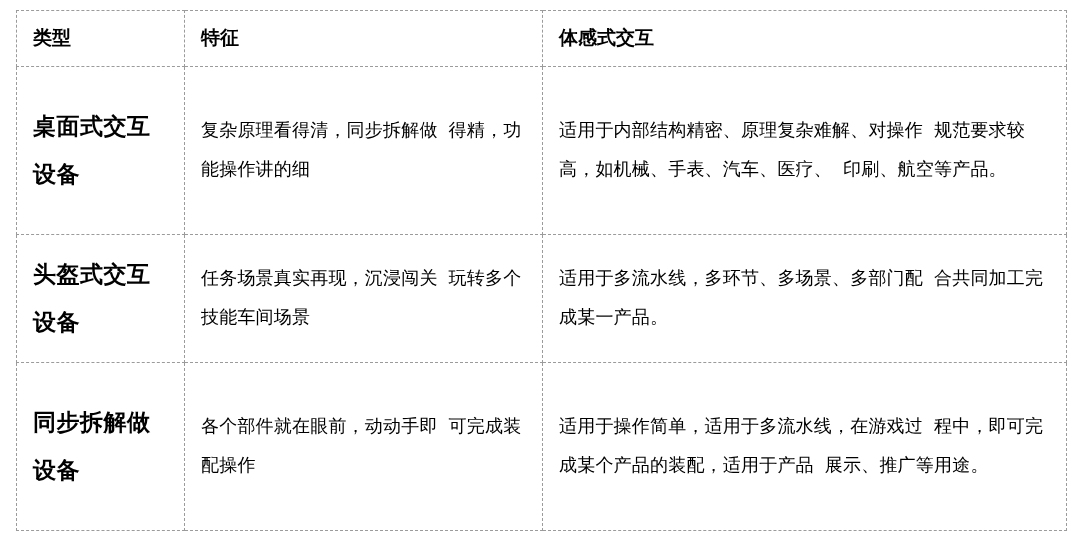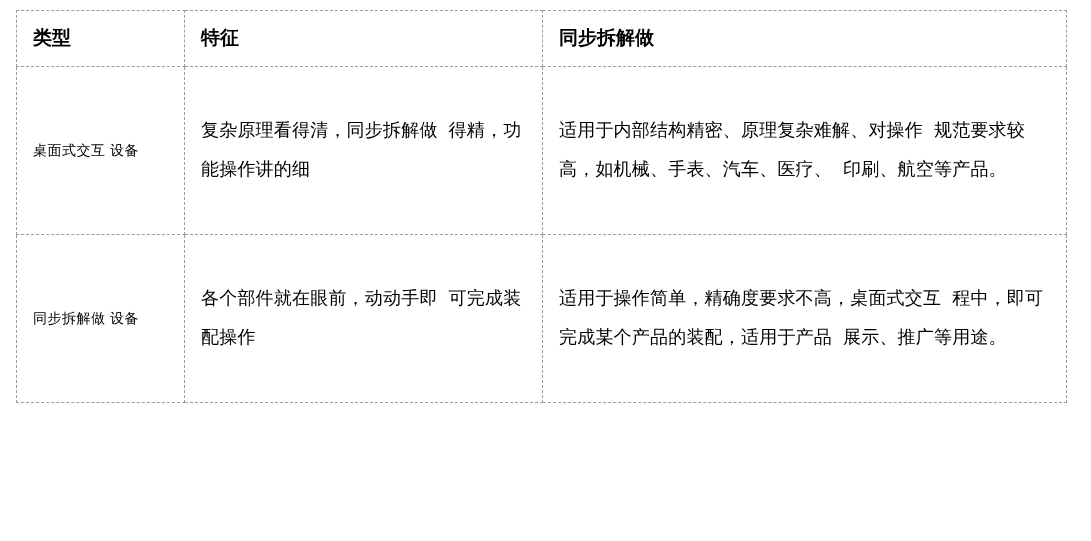--- a/index.html
+++ b/index.html
@@ -40,22 +40,22 @@
   table.spec-table thead th {
     font-weight: bold;
     font-size: 19px;
     line-height: 1.4;
     text-align: left;
     height: 56px;
     padding-top: 8px;
     padding-bottom: 8px;
   }
   td.type-cell {
-    font-weight: normal;
-    font-size: 14px;
+    font-weight: bold;
+    font-size: 23px;
     line-height: 2.05;
     letter-spacing: 0.5px;
   }
   td.feature-cell,
   td.apply-cell {
     font-size: 18px;
     line-height: 2.15;
     letter-spacing: 0.2px;
     font-family: Liberation Mono, monospace;
   }
@@ -70,37 +70,45 @@
   <table class="spec-table">
     <colgroup>
       <col class="c1">
       <col class="c2">
       <col class="c3">
     </colgroup>
     <thead>
       <tr>
         <th>类型</th>
         <th>特征</th>
-        <th>同步拆解做</th>
+        <th>体感式交互</th>
       </tr>
     </thead>
     <tbody>
       <tr class="row-1">
         <td class="type-cell">桌面式交互
 设备</td>
         <td class="feature-cell">复杂原理看得清，同步拆解做
 得精，功能操作讲的细</td>
         <td class="apply-cell">适用于内部结构精密、原理复杂难解、对操作
 规范要求较高，如机械、手表、汽车、医疗、
 印刷、航空等产品。</td>
       </tr>
+      <tr class="row-2">
+        <td class="type-cell">头盔式交互
+设备</td>
+        <td class="feature-cell">任务场景真实再现，沉浸闯关
+玩转多个技能车间场景</td>
+        <td class="apply-cell">适用于多流水线，多环节、多场景、多部门配
+合共同加工完成某一产品。</td>
+      </tr>
       <tr class="row-3">
         <td class="type-cell">同步拆解做
 设备</td>
         <td class="feature-cell">各个部件就在眼前，动动手即
 可完成装配操作</td>
-        <td class="apply-cell">适用于操作简单，精确度要求不高，桌面式交互
+        <td class="apply-cell">适用于操作简单，适用于多流水线，在游戏过
 程中，即可完成某个产品的装配，适用于产品
 展示、推广等用途。</td>
       </tr>
     </tbody>
   </table>
 </div>
 
 </body></html>

